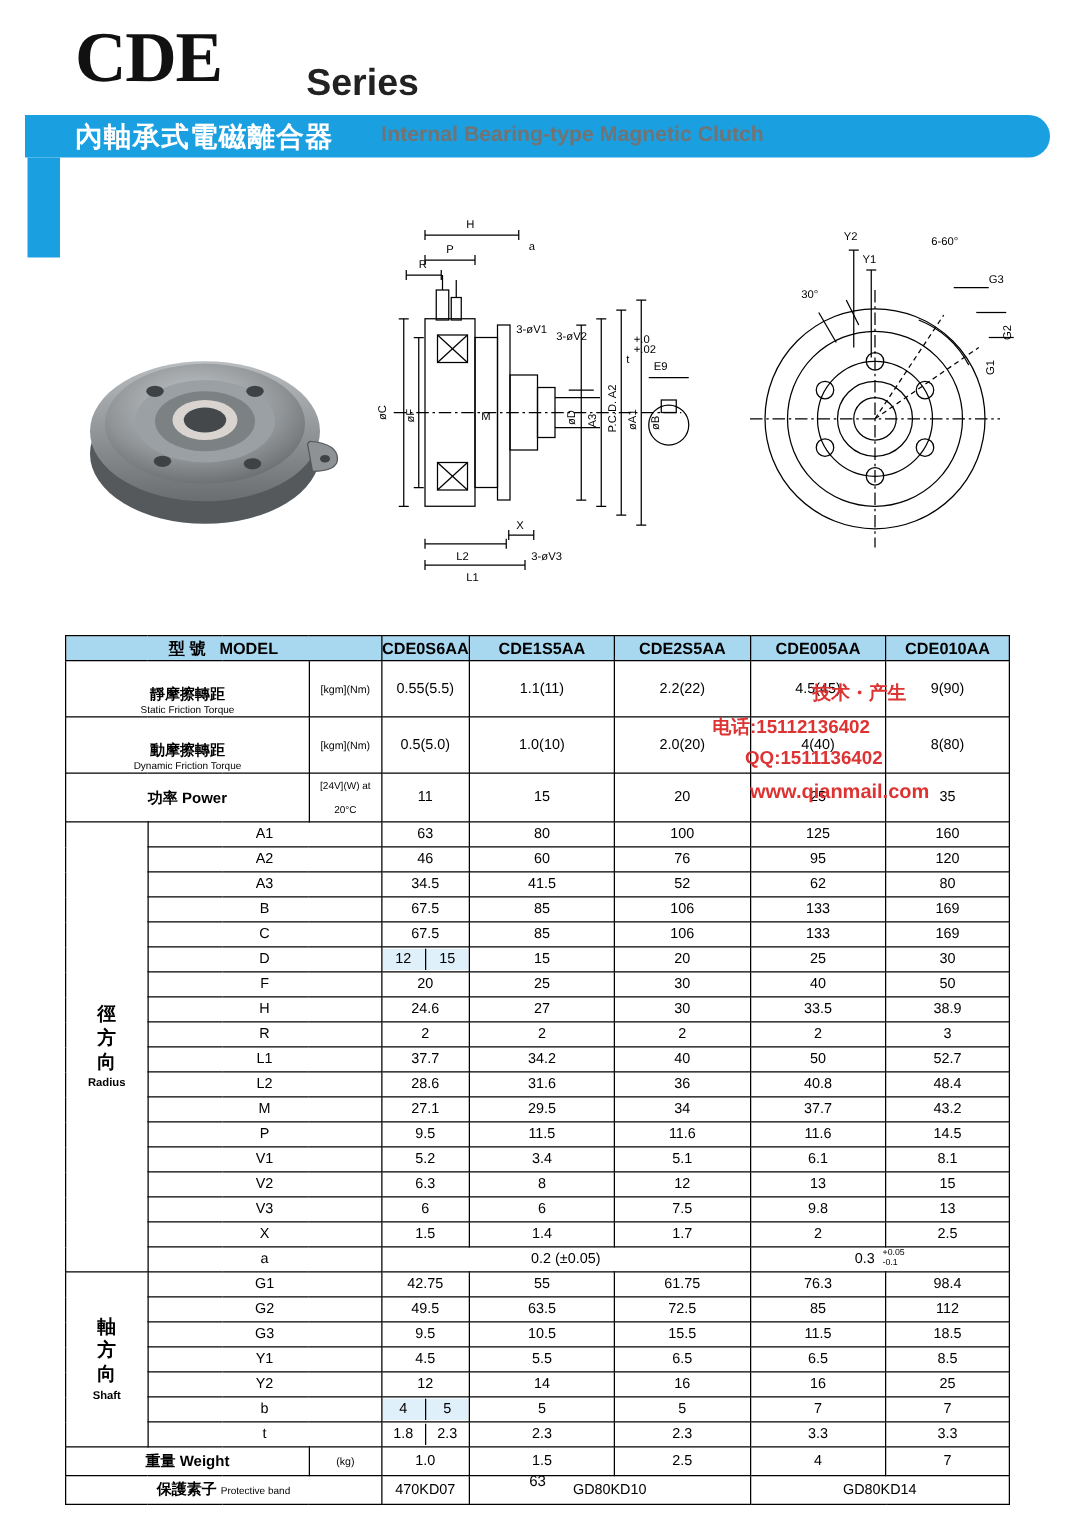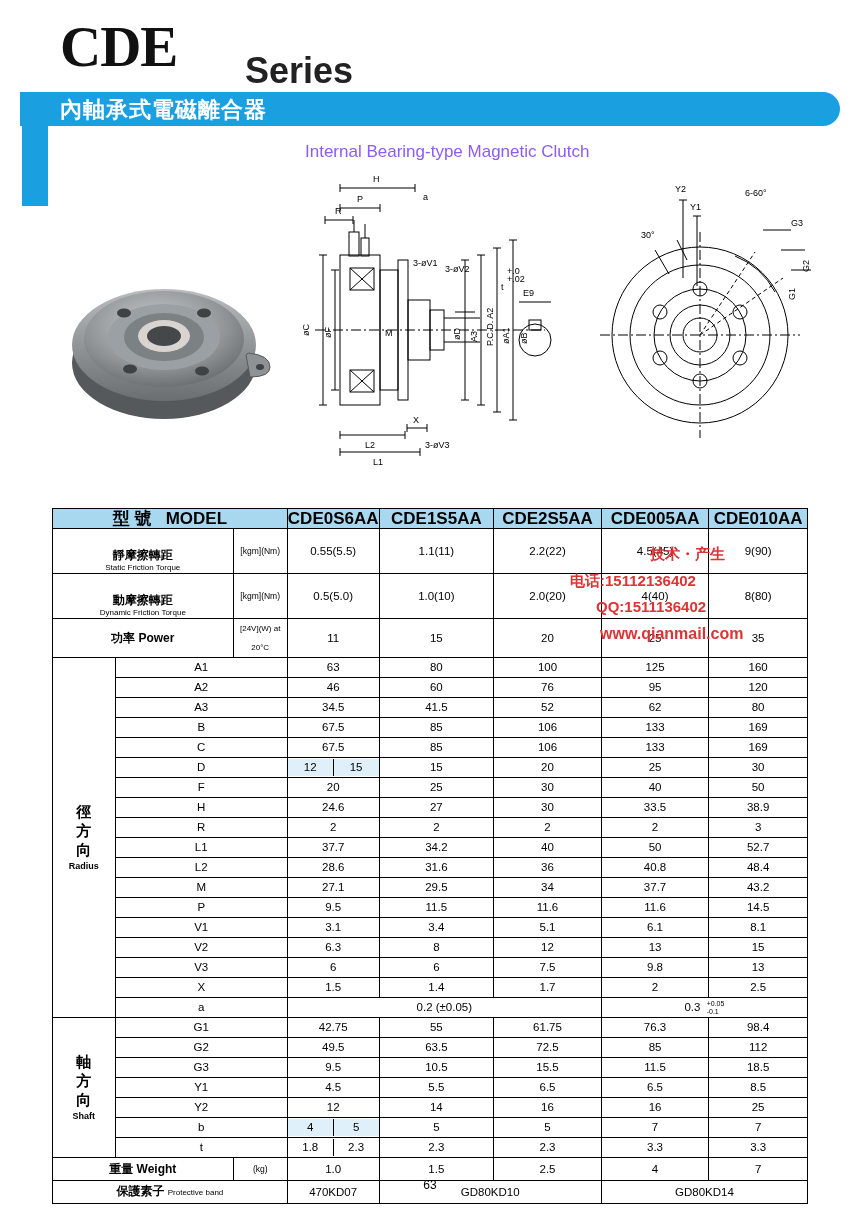--- a/index.html
+++ b/index.html
@@ -10,38 +10,38 @@
   }
   .page{position:relative;width:860px;height:1215px;}
 
   
   .hdr{position:absolute;left:0;top:22px;width:860px;height:112px;}
   .hdr-bluebar{position:absolute;left:20px;top:70px;width:820px;height:34px;background:#1a9fe0;border-radius:0 17px 17px 0;}
   .hdr-blueleft{position:absolute;left:22px;top:104px;width:26px;height:80px;background:#1a9fe0;}
   .cde{position:absolute;left:60px;top:-4px;font-size:57px;font-weight:bold;letter-spacing:-1px;
        font-family:"Liberation Serif", serif;line-height:1;}
   .cde .c{color:#111;}
-  .series{position:absolute;left:245px;top:28px;font-size:36px;font-weight:bold;color:#222;
+  .series{position:absolute;left:245px;top:28px;font-size:30px;font-weight:bold;color:#222;
        font-family:"Liberation Sans", sans-serif;}
   .hdr-cn{position:absolute;left:60px;top:73px;font-size:22px;font-weight:bold;color:#fff;letter-spacing:1px;}
-  .hdr-en{position:absolute;left:305px;top:76px;font-size:17px;font-weight:normal;color:#8b5cf6;margin-top:44px;}
+  .hdr-en{position:absolute;left:305px;top:76px;font-size:17px;font-weight:bold;color:#737373;}
 
   
   .figs{position:absolute;left:0;top:150px;width:860px;height:340px;}
   .photo{position:absolute;left:52px;top:95px;width:230px;height:190px;}
 
   
   .dwg{position:absolute;}
 
   
   table.spec{position:absolute;left:52px;top:508px;width:756px;border-collapse:collapse;
       font-size:11.5px;}
   table.spec td,table.spec th{border:1px solid #000;text-align:center;padding:0;height:19px;
       line-height:19px;background:#fff;}
-  table.spec th{background:#a8d8f0;font-weight:bold;font-size:17px;}
+  table.spec th{background:#a8d8f0;font-weight:bold;font-size:13px;}
   .blue{background:#dff0fa;}
   .hdr-model{background:#a8d8f0;}
   .grp{background:#ffffff;font-weight:bold;font-size:15px;writing-mode:horizontal-tb;}
   .small{font-size:9px;}
   .tiny{font-size:8px;}
   .lcell{text-align:left;padding-left:6px;}
   .two{padding:0;}
   .namecell{font-size:12px;font-weight:bold;margin-top:20px;}
   .unitcell{font-size:8.5px;}
 
@@ -414,21 +414,21 @@
         <td colspan="3">P</td>
         <td>9.5</td>
         <td>11.5</td>
         <td>11.6</td>
         <td>11.6</td>
         <td>14.5</td>
       </tr>
 
       <tr>
         <td colspan="3" class="blue">V1</td>
-        <td class="blue">3.1</td>
+        <td class="blue">5.2</td>
         <td class="blue">3.4</td>
         <td class="blue">5.1</td>
         <td class="blue">6.1</td>
         <td class="blue">8.1</td>
       </tr>
 
       <tr>
         <td colspan="3">V2</td>
         <td>6.3</td>
         <td>8</td>

